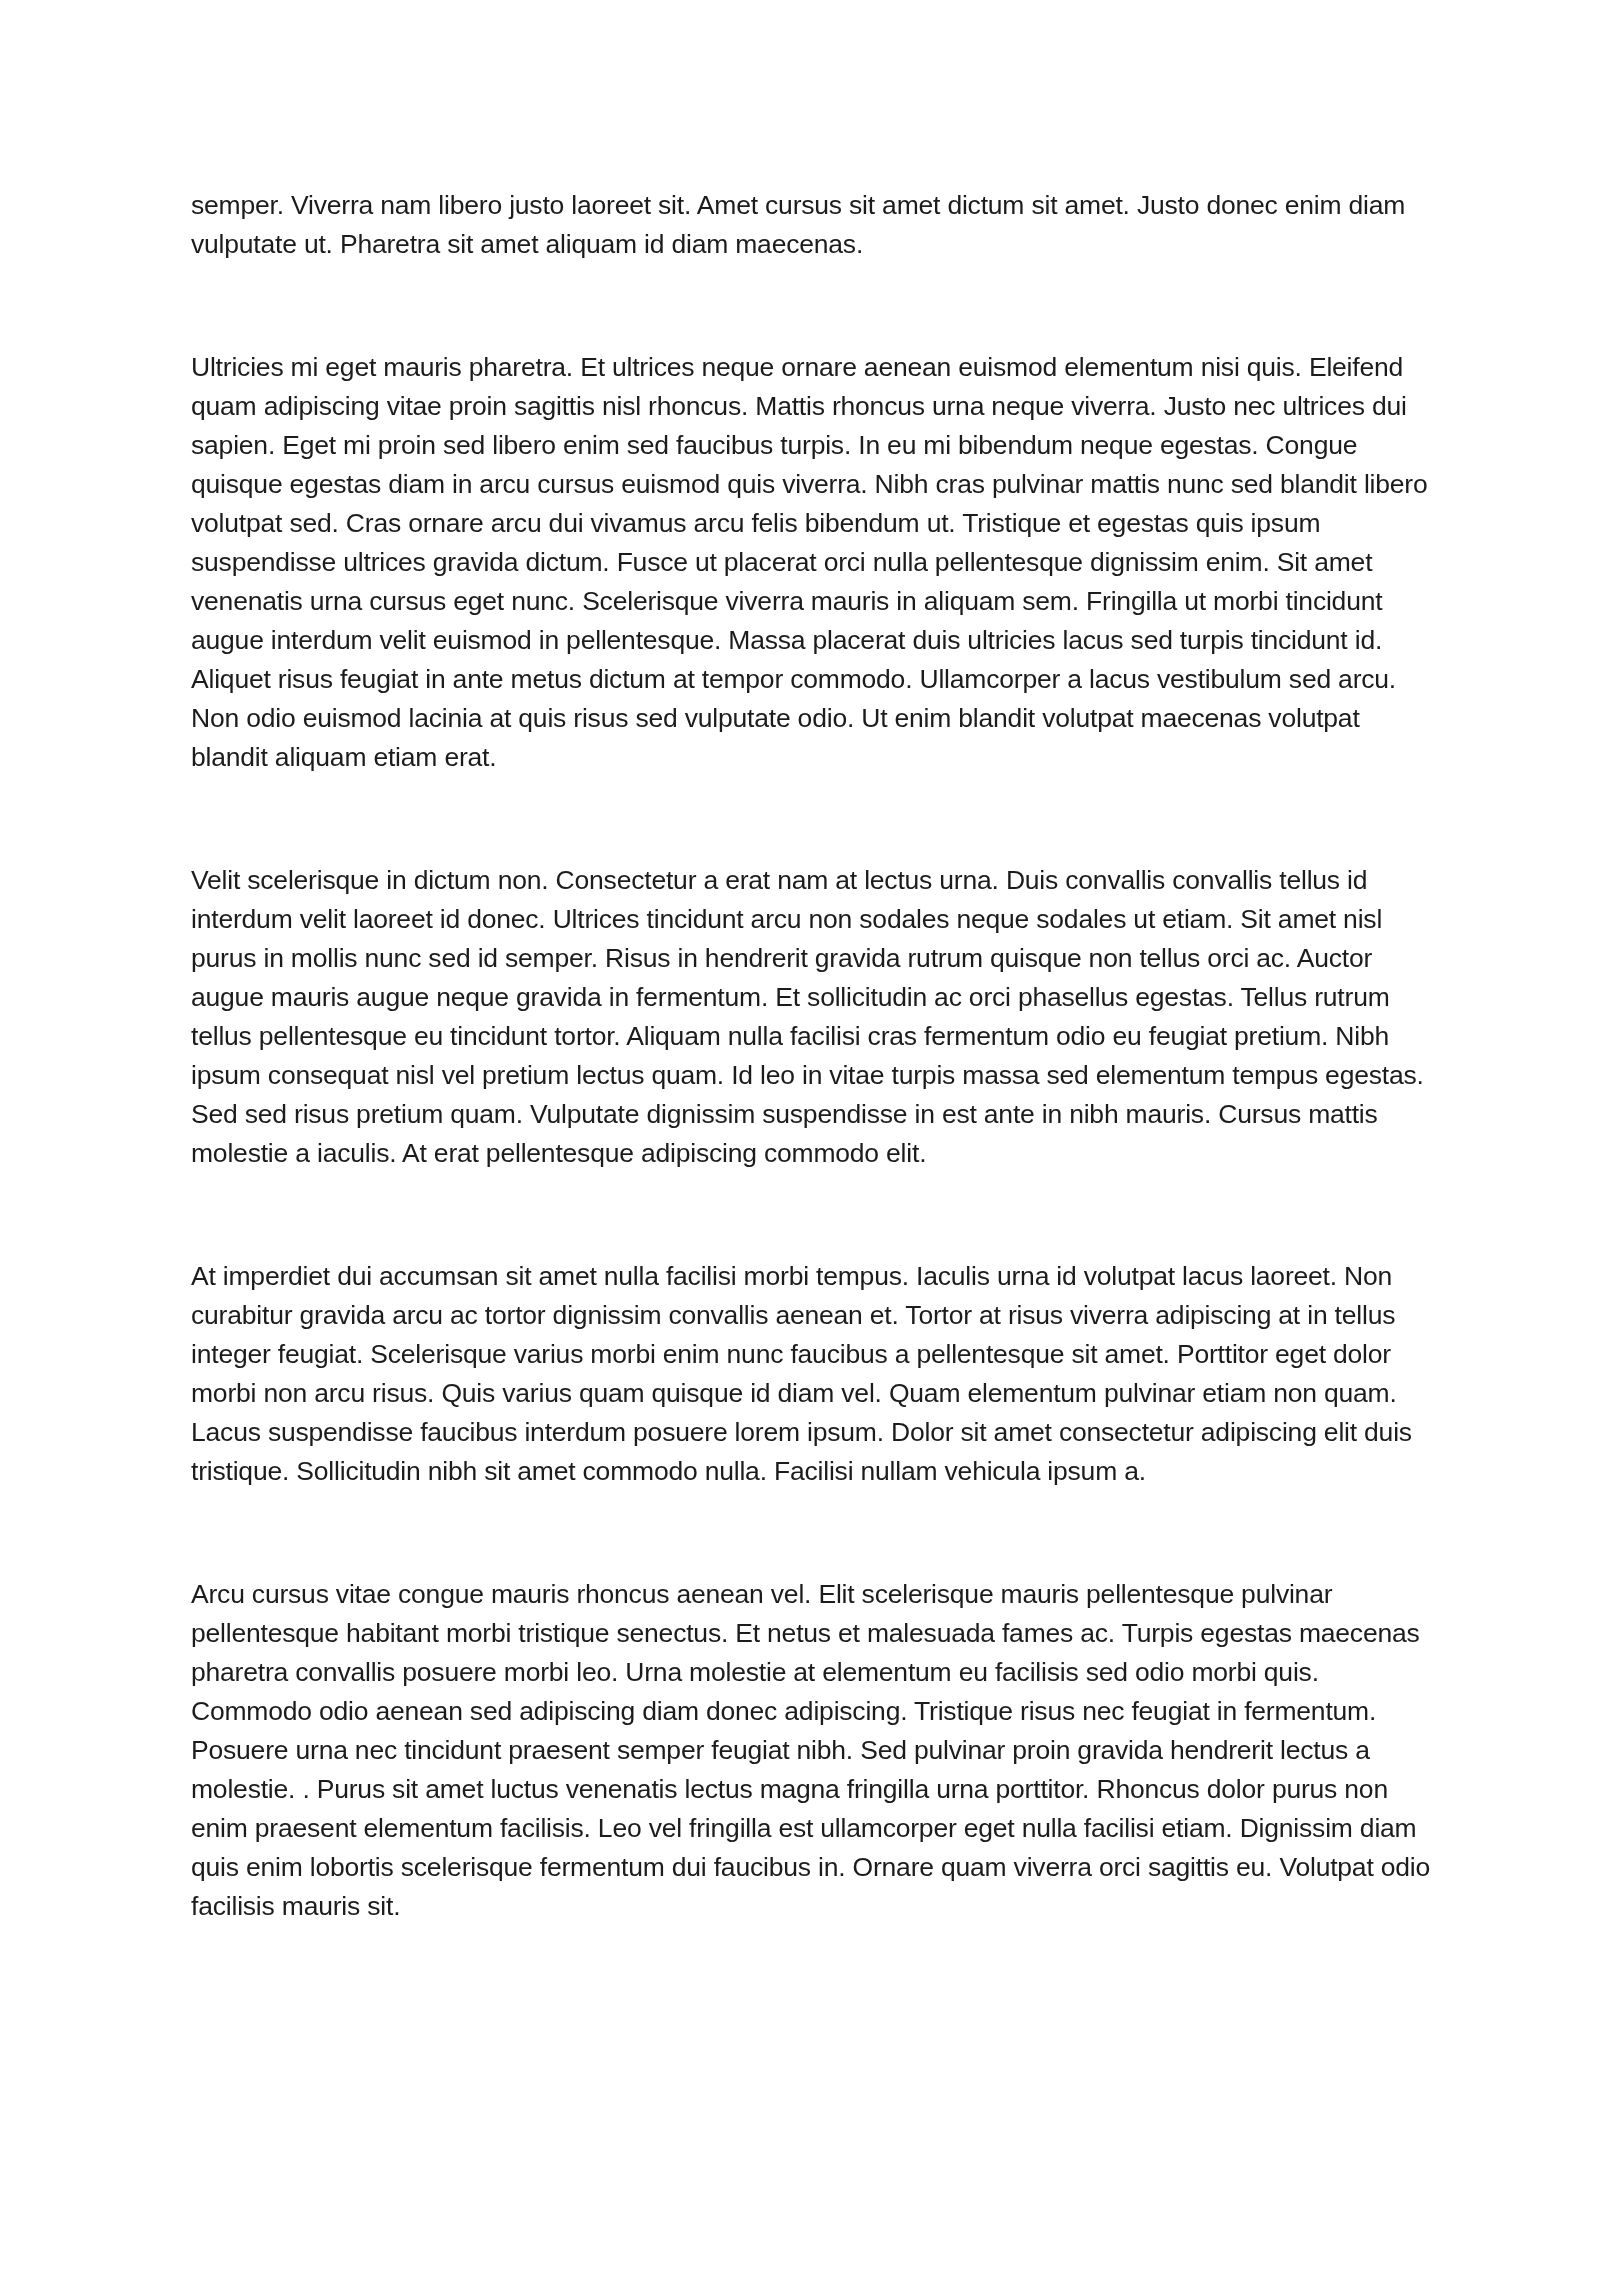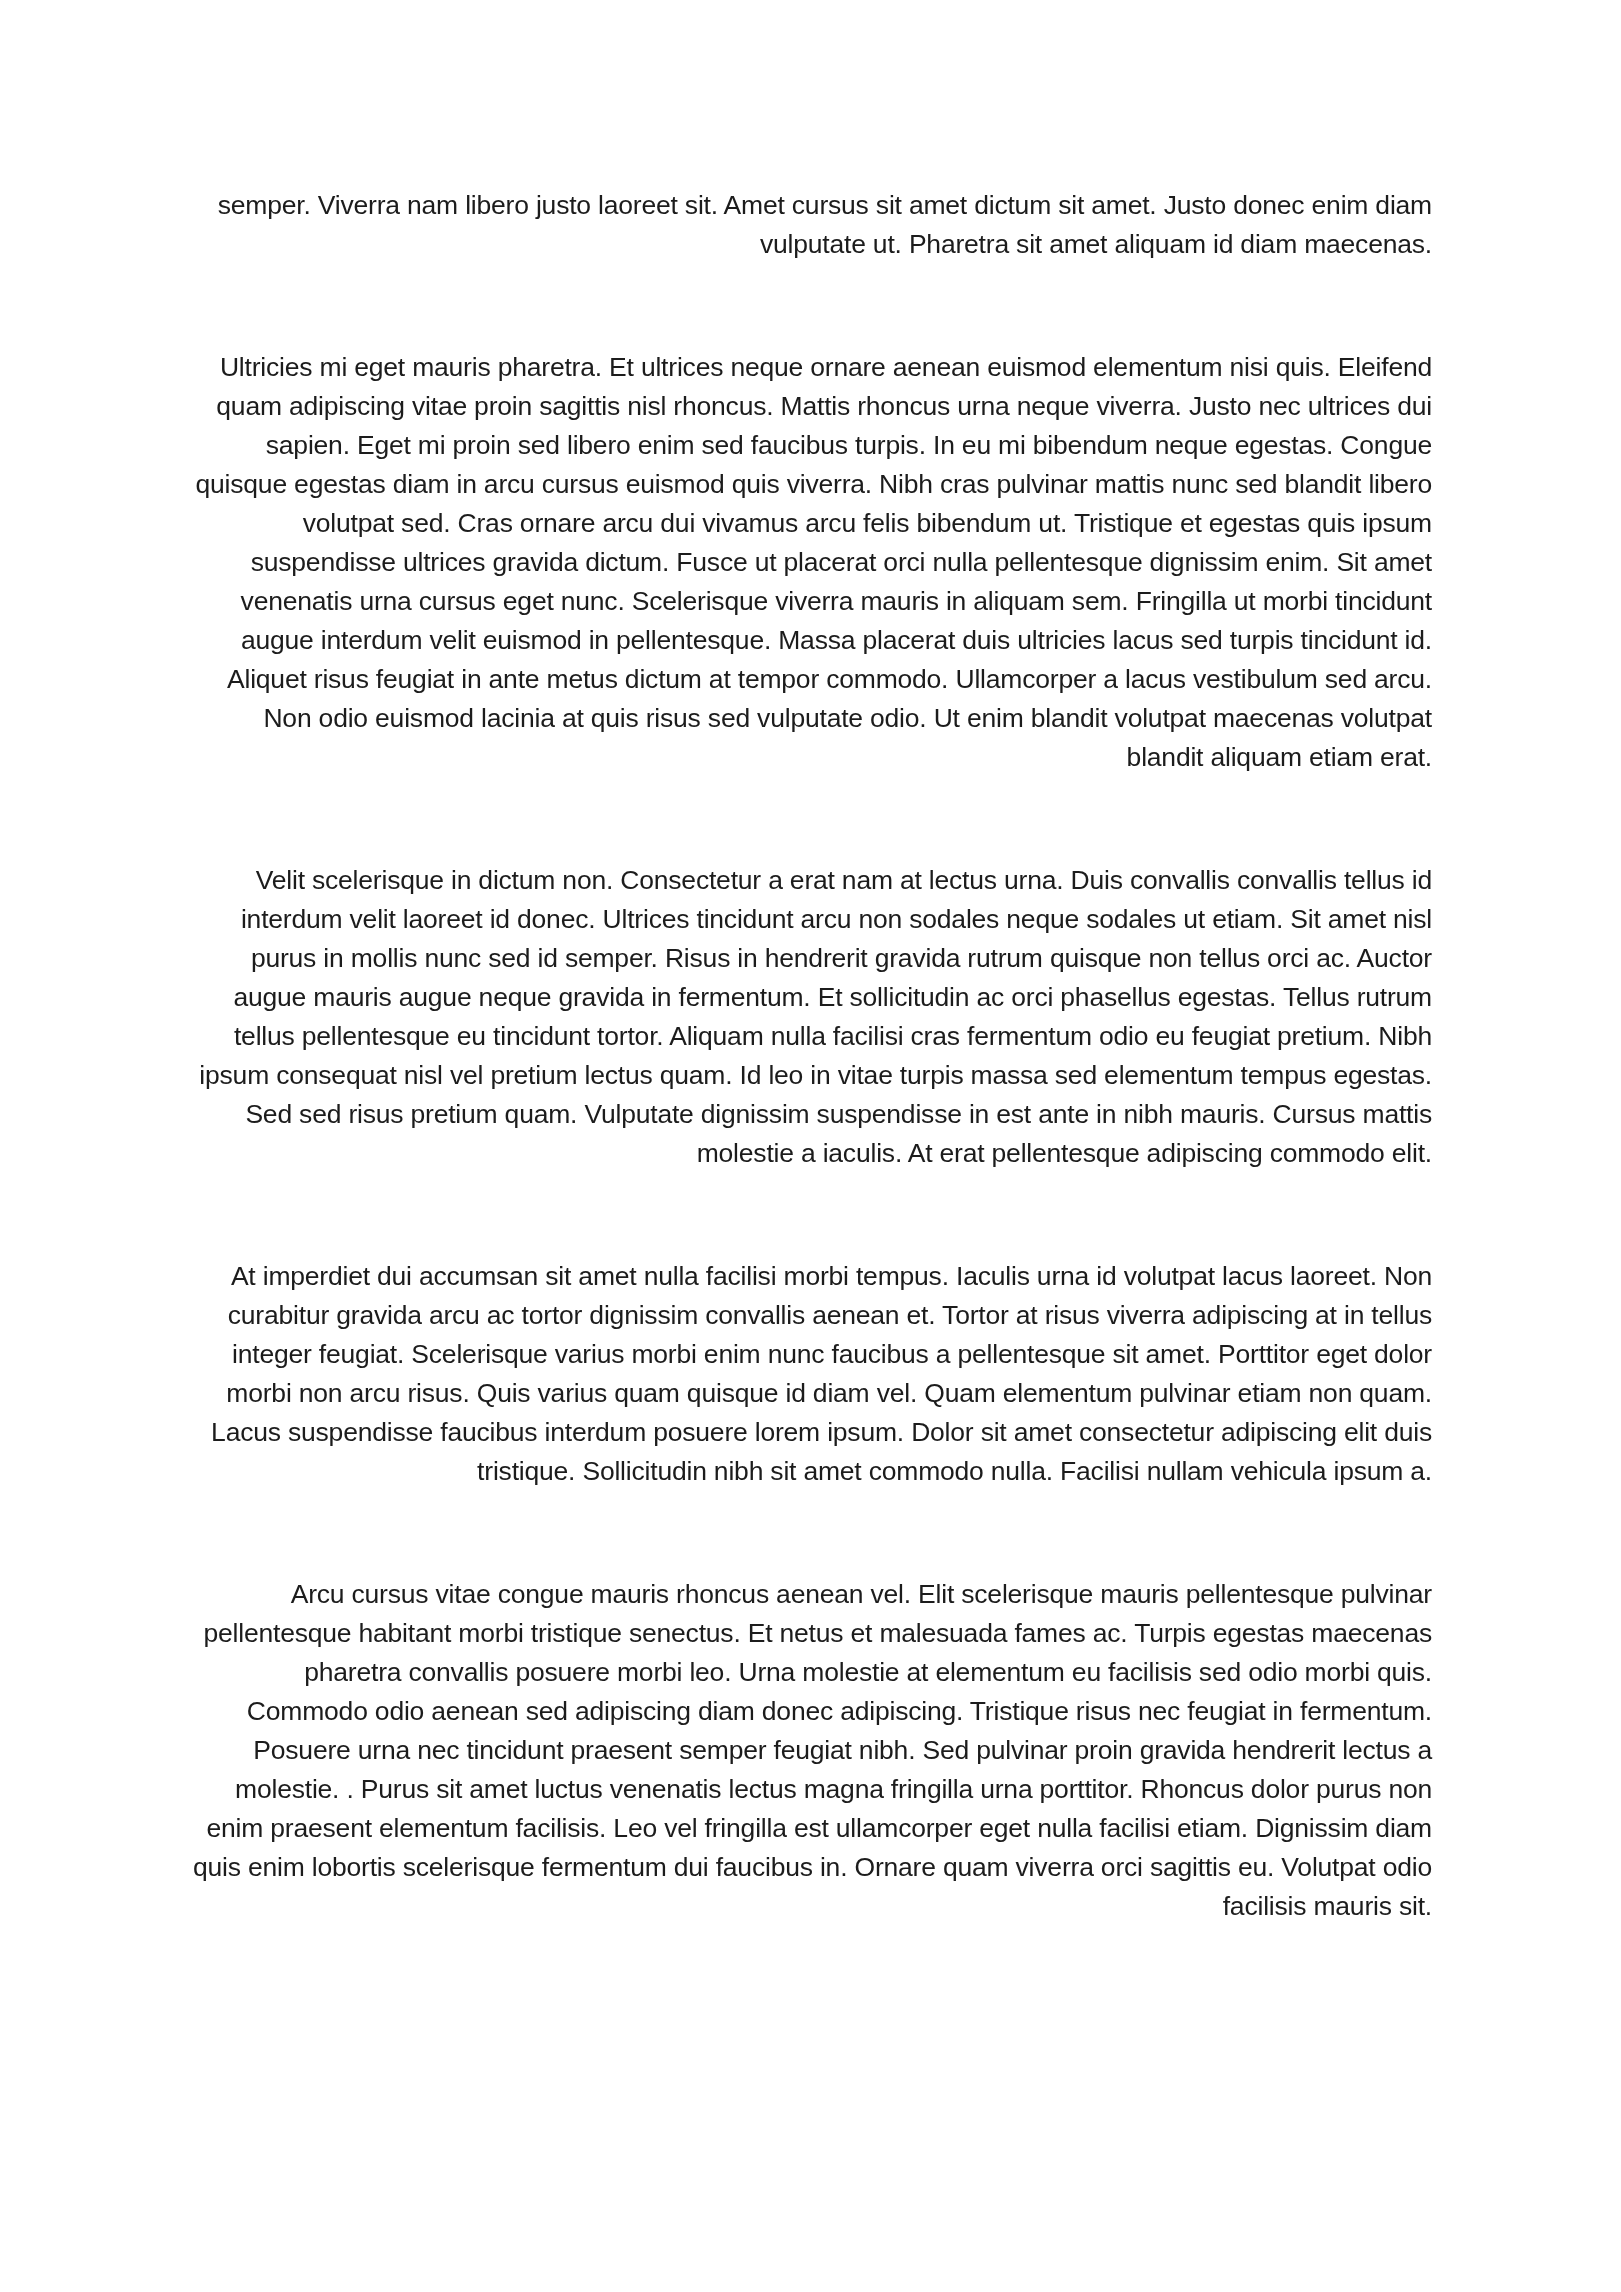--- a/index.html
+++ b/index.html
@@ -24,21 +24,21 @@
   .page-content {
     position: absolute;
     left: 191px;
     top: 186px;
     width: 1241px;
     font-family: "Liberation Sans", sans-serif;
     font-size: 26.5px;
     line-height: 39px;
     letter-spacing: -0.2px;
     color: #1c1c1c;
-    text-align: right;
+    text-align: left;
   }
   .page-content p {
     margin: 0 0 84px 0;
     padding: 0;
   }
   .page-content p:last-child {
     margin-bottom: 16px;
   }
 </style>
 </head>

